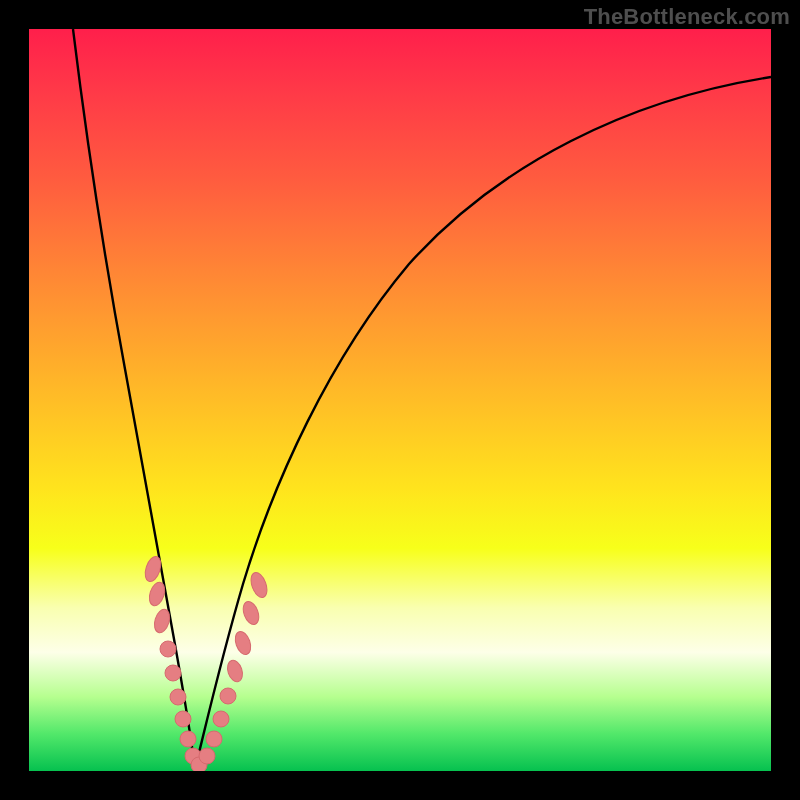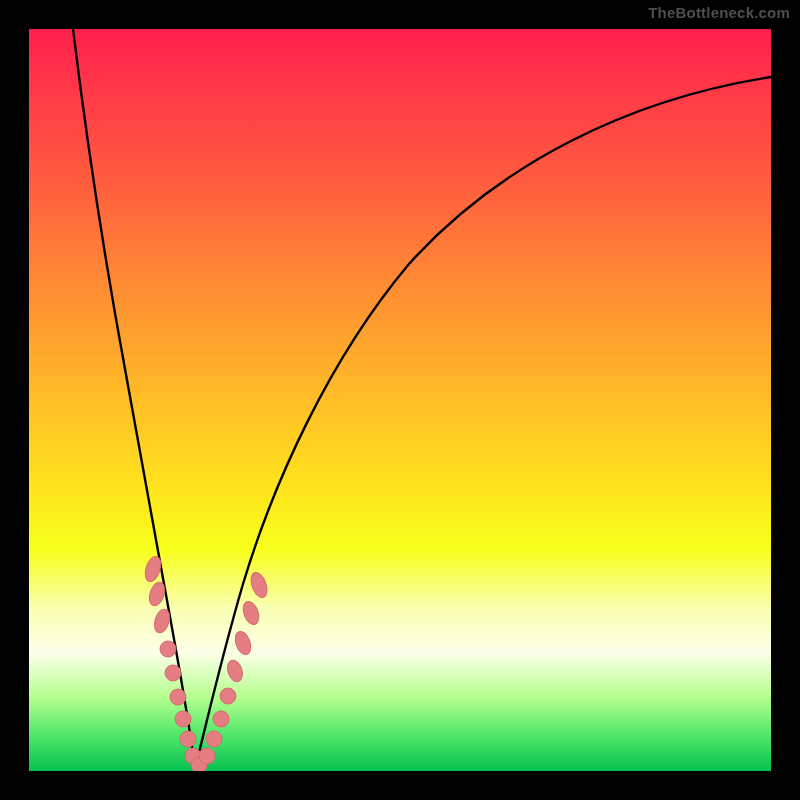--- a/index.html
+++ b/index.html
@@ -37,21 +37,21 @@
       #b6ff8f 90%,
       #52e86a 95%,
       #06c14f 100%
     );
   }
   .watermark {
     position: absolute;
     top: 4px;
     right: 10px;
     color: #4e4e4e;
-    font-size: 15px;
+    font-size: 22px;
     font-weight: 600;
     letter-spacing: 0.2px;
     user-select: none;
   }
   svg.curves {
     position: absolute;
     inset: 0;
   }
 </style>
 </head>

